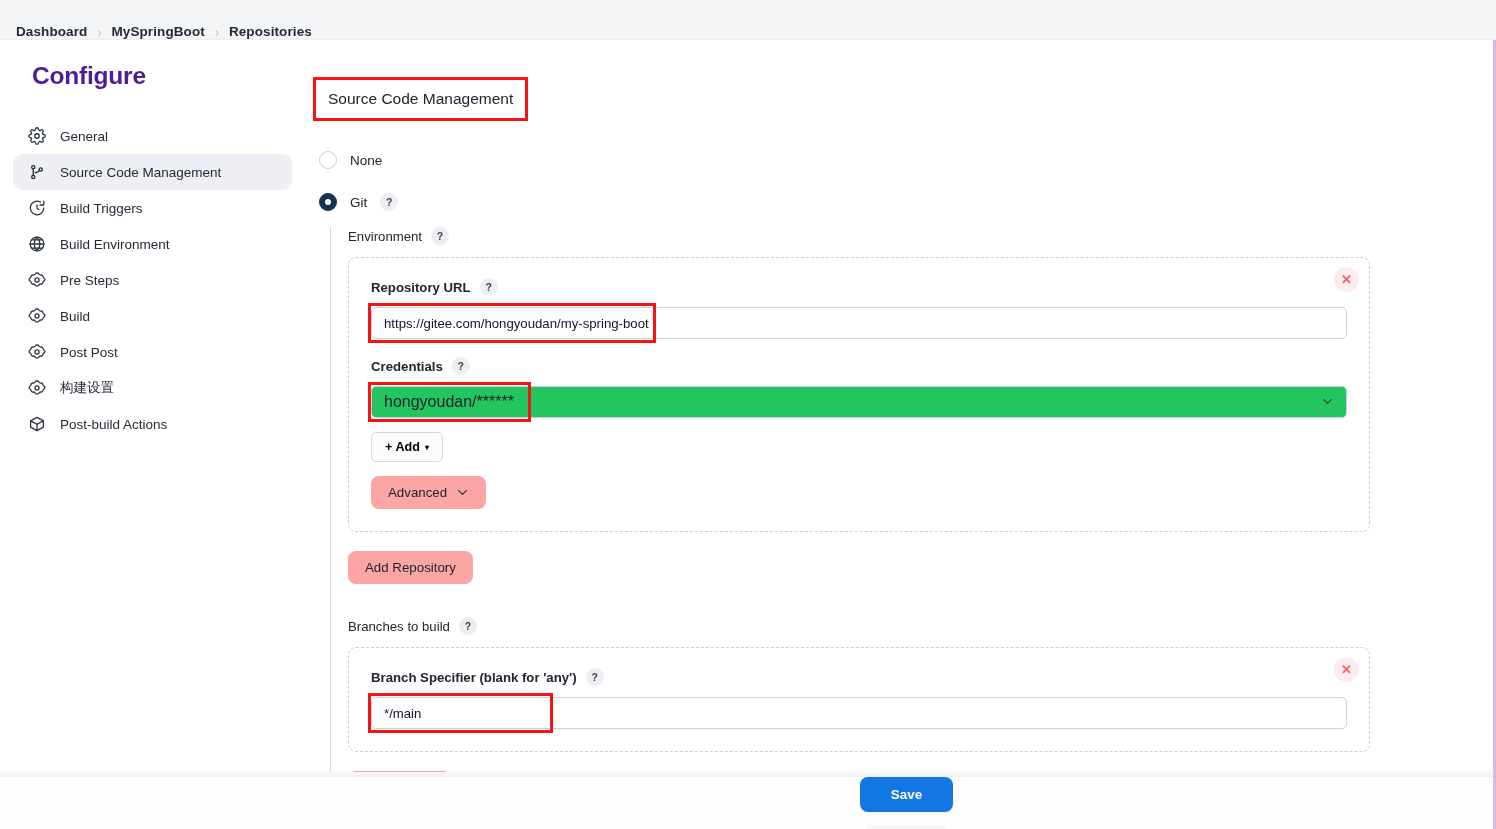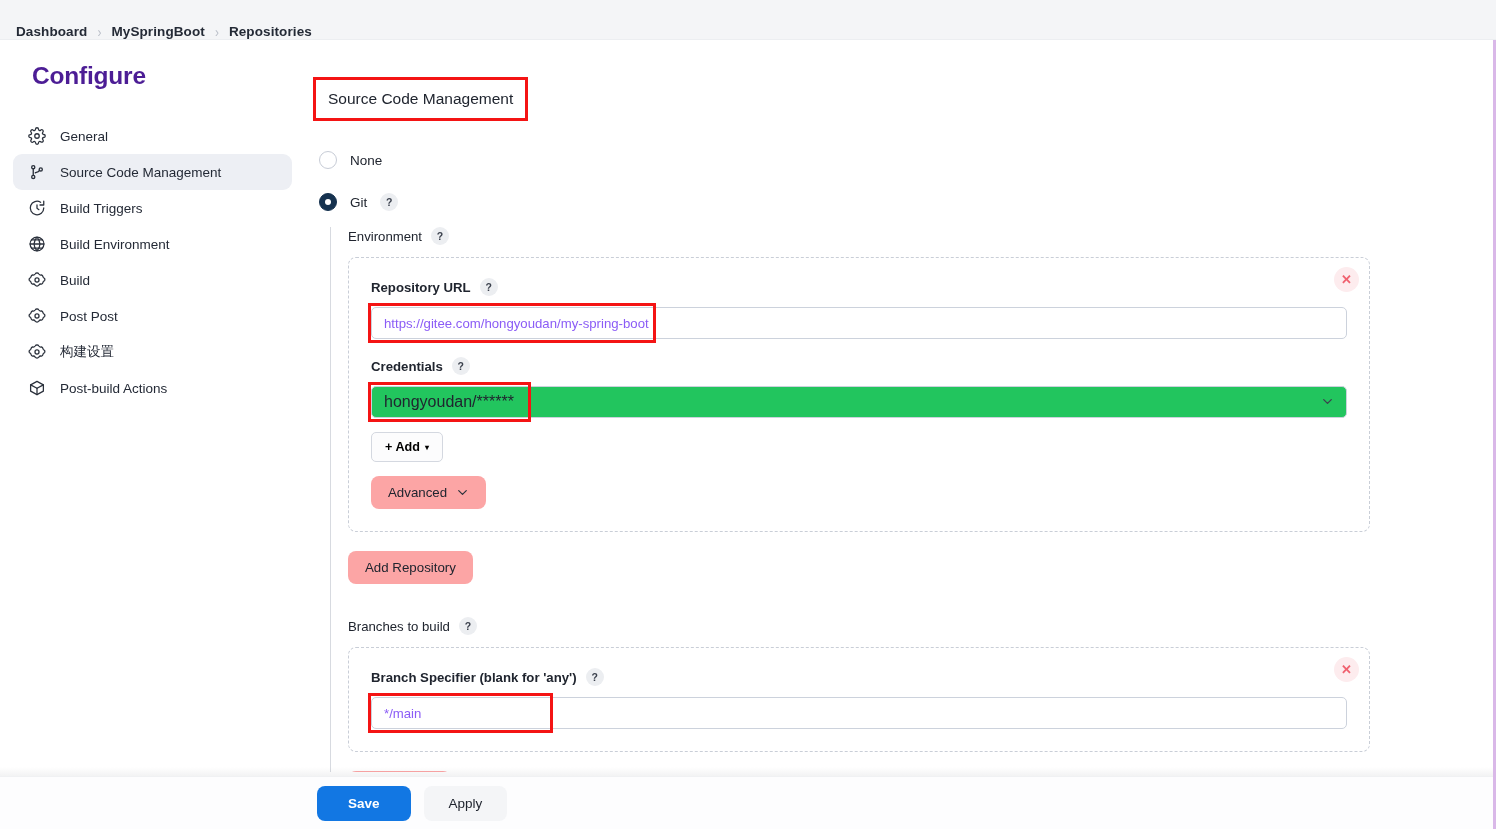--- a/index.html
+++ b/index.html
@@ -224,21 +224,21 @@
   
   .input-wrap { position: relative; }
   .txt {
     width: 100%;
     height: 32px;
     border: 1.3px solid #ccd2dc;
     border-radius: 5px;
     background: #fff;
     font-family: "Liberation Sans", sans-serif;
     font-size: 13.2px;
-    color: #8b5cf6;
+    color: #0f172a;
     padding: 0 12px;
     outline: none;
   }
   
   .annot {
     position: absolute;
     border: 3px solid #f41414;
     pointer-events: none;
     top: -4px; left: -3px;
     height: 40px;
@@ -316,20 +316,21 @@
     left: 0; bottom: 0;
     width: 1496px;
     height: 53px;
     background: #fdfdfe;
     border-top: 1px solid #f0f1f3;
     display: flex;
     align-items: center;
     padding-left: 317px;
     gap: 13px;
     z-index: 30;
+    flex-direction: column;
   }
   .btn-save {
     background: #1277e3;
     color: #fff;
     border: none;
     border-radius: 8px;
     font-family: "Liberation Sans", sans-serif;
     font-size: 13.5px;
     font-weight: 700;
     padding: 10px 31px;
@@ -417,20 +418,29 @@
           <svg viewBox="0 0 24 24" fill="none" stroke="currentColor" stroke-width="1.7" stroke-linecap="round" stroke-linejoin="round">
             <circle cx="12" cy="12" r="9.2"></circle>
             <path d="M2.8 12h18.4"></path>
             <path d="M12 2.8c2.6 2.6 3.9 5.8 3.9 9.2s-1.3 6.6-3.9 9.2c-2.6-2.6-3.9-5.8-3.9-9.2S9.4 5.4 12 2.8z"></path>
             <path d="M4.6 6.6h14.8M4.6 17.4h14.8"></path>
           </svg>
         </span>
         <span class="nav-label">Build Environment</span>
       </div>
 
+      <div class="nav-item">
+        <span class="nav-icon">
+          <svg viewBox="0 0 24 24" fill="none" stroke="currentColor" stroke-width="1.7" stroke-linecap="round" stroke-linejoin="round">
+            <circle cx="12" cy="12" r="2.7"></circle>
+            <path d="M12 2.6a3 3 0 0 1 2.5 1.4 3 3 0 0 0 3.4 1.2 3 3 0 0 1 2 2.1 3 3 0 0 0 2.2 2.6 3 3 0 0 1 0 2.9 3 3 0 0 0-2.2 2.6 3 3 0 0 1-2 2.1 3 3 0 0 0-3.4 1.2 3 3 0 0 1-2.5 1.4 3 3 0 0 1-2.5-1.4 3 3 0 0 0-3.4-1.2 3 3 0 0 1-2-2.1 3 3 0 0 0-2.2-2.6 3 3 0 0 1 0-2.9A3 3 0 0 0 4.1 7.3a3 3 0 0 1 2-2.1 3 3 0 0 0 3.4-1.2A3 3 0 0 1 12 2.6z"></path>
+          </svg>
+        </span>
+        <span class="nav-label">Pre Steps</span>
+      </div>
 
       <div class="nav-item">
         <span class="nav-icon">
           <svg viewBox="0 0 24 24" fill="none" stroke="currentColor" stroke-width="1.7" stroke-linecap="round" stroke-linejoin="round">
             <circle cx="12" cy="12" r="2.7"></circle>
             <path d="M12 2.6a3 3 0 0 1 2.5 1.4 3 3 0 0 0 3.4 1.2 3 3 0 0 1 2 2.1 3 3 0 0 0 2.2 2.6 3 3 0 0 1 0 2.9 3 3 0 0 0-2.2 2.6 3 3 0 0 1-2 2.1 3 3 0 0 0-3.4 1.2 3 3 0 0 1-2.5 1.4 3 3 0 0 1-2.5-1.4 3 3 0 0 0-3.4-1.2 3 3 0 0 1-2-2.1 3 3 0 0 0-2.2-2.6 3 3 0 0 1 0-2.9A3 3 0 0 0 4.1 7.3a3 3 0 0 1 2-2.1 3 3 0 0 0 3.4-1.2A3 3 0 0 1 12 2.6z"></path>
           </svg>
         </span>
         <span class="nav-label">Build</span>
       </div>

